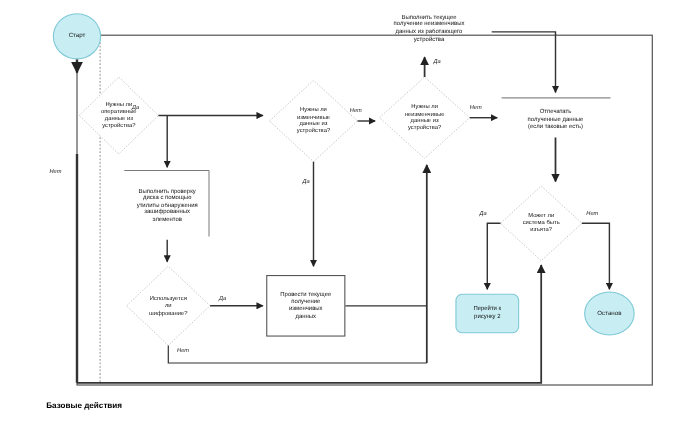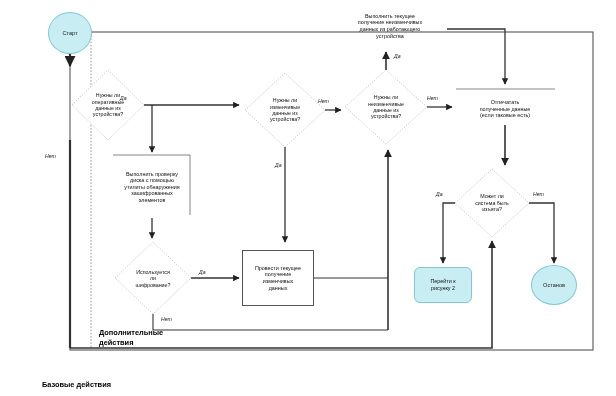--- a/index.html
+++ b/index.html
@@ -267,18 +267,16 @@
   <div class="edge-label" style="left:318px;top:98px;">Нет</div>
 
   <div class="edge-label" style="left:394px;top:53px;">Да</div>
 
   <div class="edge-label" style="left:427px;top:95px;">Нет</div>
 
   <div class="edge-label" style="left:436px;top:191px;">Да</div>
 
   <div class="edge-label" style="left:533px;top:191px;">Нет</div>
 
-  <div class="region-caption" style="left:99px;top:328px;">Дополнительные
-действия</div>
-
-  <div class="region-caption" style="left:42px;top:380px;">Базовые действия</div>
+
+  <div class="region-caption" style="left:42px;top:364px;">Базовые действия</div>
 
 </div>
 
 </body></html>

